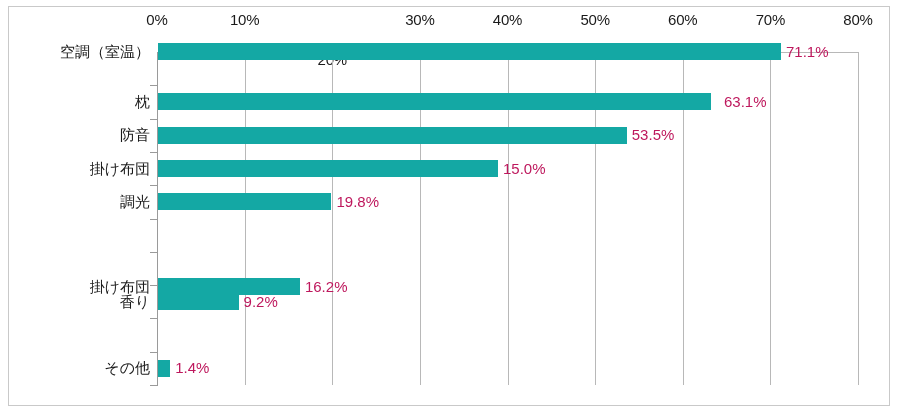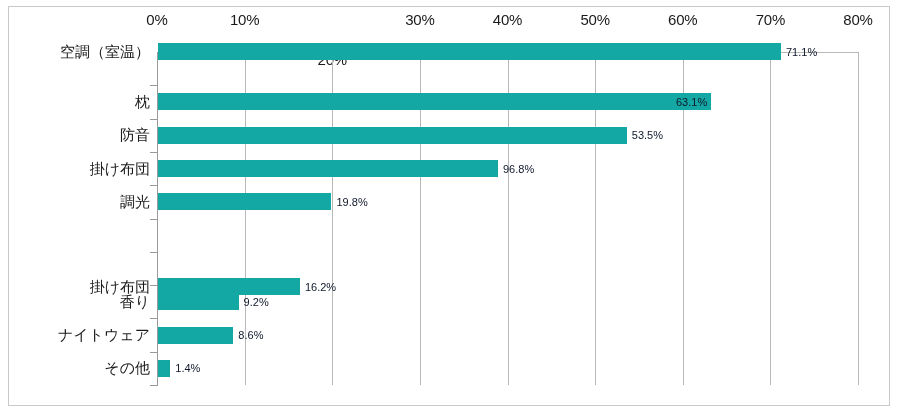--- a/index.html
+++ b/index.html
@@ -122,23 +122,23 @@
     white-space: nowrap;
   }
   .bar {
     position: absolute;
     left: 158px;
     height: 17px;
     background: #14a8a4;
   }
   .value-label {
     position: absolute;
-    font-size: 11px;
+    font-size: 15px;
     line-height: 18px;
-    color: #0f172a;
+    color: #be185d;
     white-space: nowrap;
   }
 </style>
 </head>
 <body>
 
 <div id="chart-root">
 
   <div class="chart-frame"></div>
 
@@ -173,33 +173,33 @@
       <div class="ytick" style="top: 85.3px;"></div>
       <div class="row" style="top: 35px;">
         <div class="cat-label" style="top: 7.65px;">空調（室温）</div>
         <div class="bar" style="width: 623.014px; top: 8.15px; background: rgb(20, 168, 164);"></div>
         <div class="value-label" style="left: 786.014px; top: 7.65px;">71.1%</div>
       </div>
       <div class="ytick" style="top: 118.6px;"></div>
       <div class="row" style="top: 85.3px;">
         <div class="cat-label" style="top: 7.65px;">枕</div>
         <div class="bar" style="width: 552.914px; top: 8.15px; background: rgb(20, 168, 164);"></div>
-        <div class="value-label" style="left: 676px; top: 7.65px;">63.1%</div>
+        <div class="value-label" style="left: 724px; top: 7.65px;">63.1%</div>
       </div>
       <div class="ytick" style="top: 151.9px;"></div>
       <div class="row" style="top: 118.6px;">
         <div class="cat-label" style="top: 7.65px;">防音</div>
         <div class="bar" style="width: 468.794px; top: 8.15px; background: rgb(20, 168, 164);"></div>
         <div class="value-label" style="left: 631.794px; top: 7.65px;">53.5%</div>
       </div>
       <div class="ytick" style="top: 185.2px;"></div>
       <div class="row" style="top: 151.9px;">
         <div class="cat-label" style="top: 7.65px;">掛け布団</div>
         <div class="bar" style="width: 339.985px; top: 8.15px; background: rgb(20, 168, 164);"></div>
-        <div class="value-label" style="left: 502.985px; top: 7.65px;">96.8%</div>
+        <div class="value-label" style="left: 502.985px; top: 7.65px;">15.0%</div>
       </div>
       <div class="ytick" style="top: 218.5px;"></div>
       <div class="row" style="top: 185.2px;">
         <div class="cat-label" style="top: 7.65px;">調光</div>
         <div class="bar" style="width: 173.498px; top: 8.15px; background: rgb(20, 168, 164);"></div>
         <div class="value-label" style="left: 336.498px; top: 7.65px;">19.8%</div>
       </div>
       <div class="ytick" style="top: 251.8px;"></div>
       <div class="ytick" style="top: 285.1px;"></div>
       <div class="row" style="top: 270px;">
@@ -207,25 +207,20 @@
         <div class="bar" style="width: 141.952px; top: 8.15px; background: rgb(20, 168, 164);"></div>
         <div class="value-label" style="left: 304.952px; top: 7.65px;">16.2%</div>
       </div>
       <div class="ytick" style="top: 318.4px;"></div>
       <div class="row" style="top: 285.1px;">
         <div class="cat-label" style="top: 7.65px;">香り</div>
         <div class="bar" style="width: 80.615px; top: 8.15px; background: rgb(20, 168, 164);"></div>
         <div class="value-label" style="left: 243.615px; top: 7.65px;">9.2%</div>
       </div>
       <div class="ytick" style="top: 351.7px;"></div>
-      <div class="row" style="top: 318.4px;">
-        <div class="cat-label" style="top: 7.65px;">ナイトウェア</div>
-        <div class="bar" style="width: 75.3575px; top: 8.15px; background: rgb(20, 168, 164);"></div>
-        <div class="value-label" style="left: 238.357px; top: 7.65px;">8.6%</div>
-      </div>
       <div class="ytick" style="top: 385px;"></div>
       <div class="row" style="top: 351.7px;">
         <div class="cat-label" style="top: 7.65px;">その他</div>
         <div class="bar" style="width: 12.2675px; top: 8.15px; background: rgb(20, 168, 164);"></div>
         <div class="value-label" style="left: 175.267px; top: 7.65px;">1.4%</div>
       </div>
     </div>
 
 </div>
 

